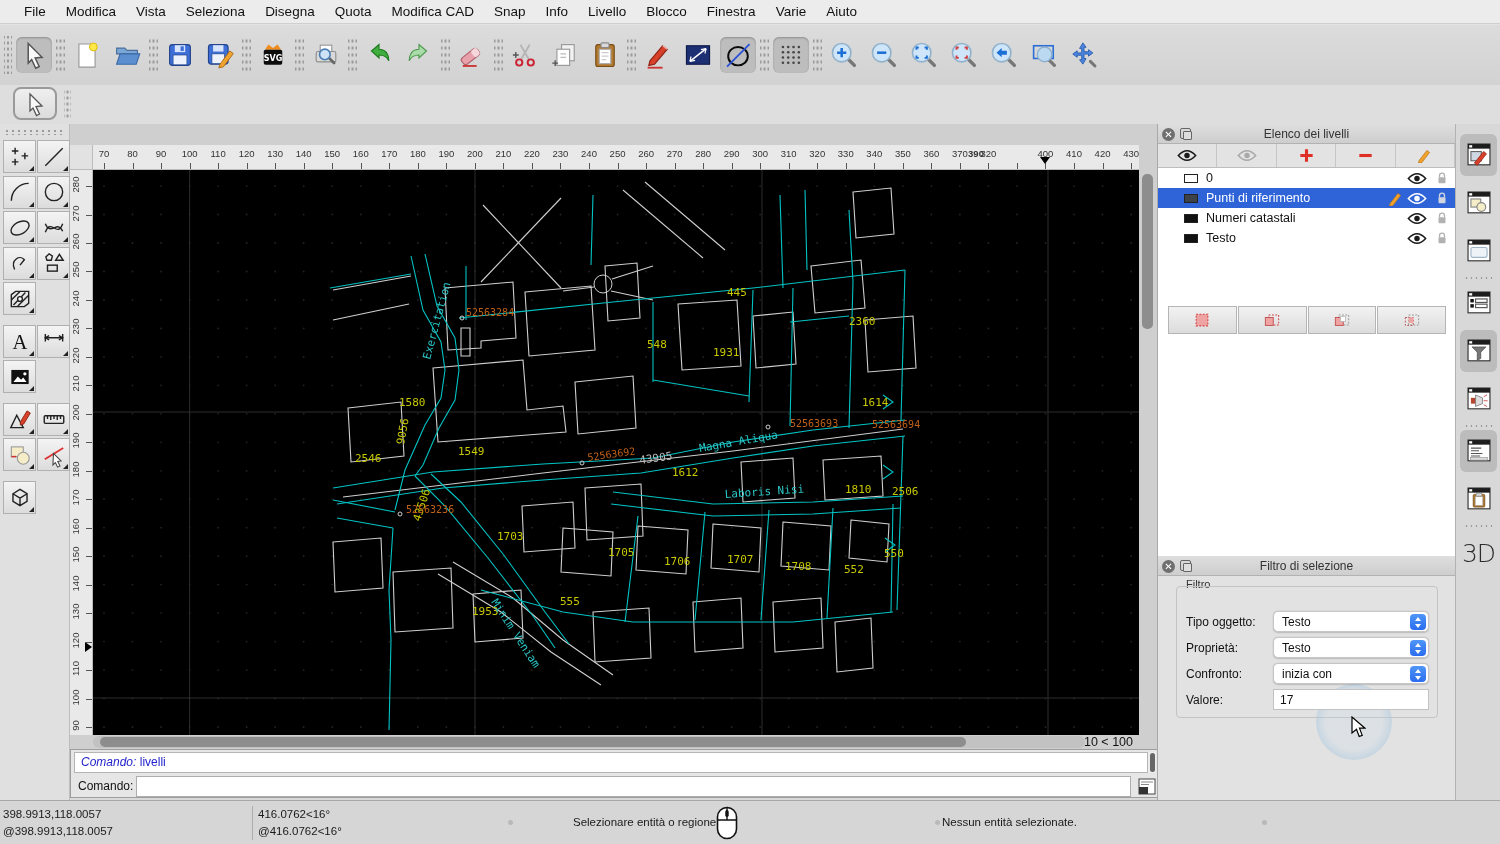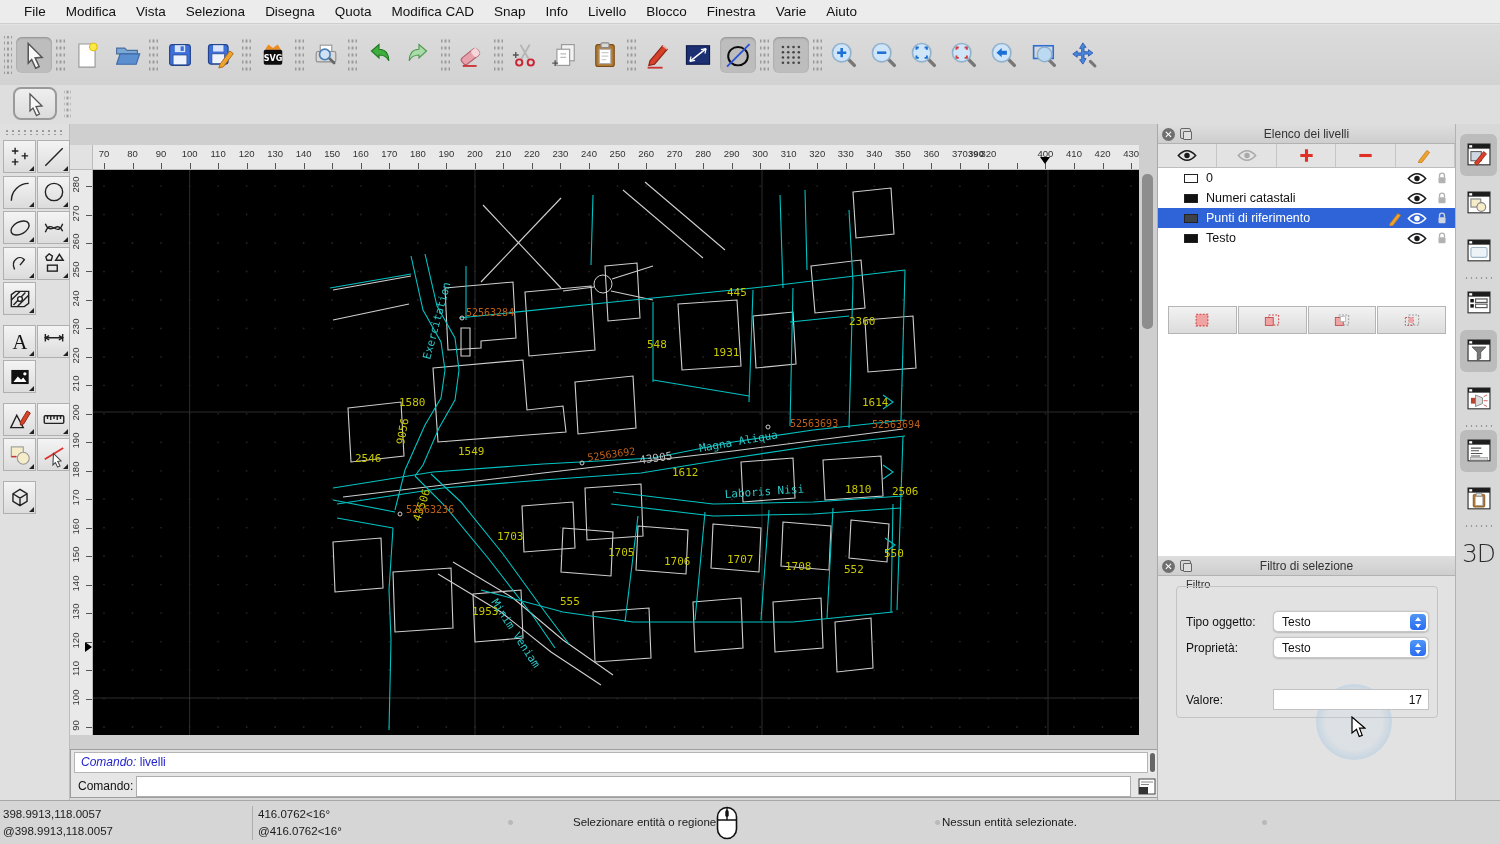--- a/index.html
+++ b/index.html
@@ -1470,20 +1470,25 @@
             <text x="313" y="343" fill="#c06018" font-family="DejaVu Sans Mono,monospace" font-size="10">52563236</text>
             <text x="547" y="294" fill="#b9b9b9" font-family="DejaVu Sans Mono,monospace" font-size="11" transform="rotate(-8 547 294)">43905</text>
             <text x="337" y="190" fill="#2cc7c7" font-family="DejaVu Sans Mono,monospace" font-size="11" transform="rotate(-75 337 190)">Exercitation</text>
             <text x="607" y="282" fill="#2cc7c7" font-family="DejaVu Sans Mono,monospace" font-size="11" transform="rotate(-10 607 282)">Magna Aliqua</text>
             <text x="632" y="328" fill="#2cc7c7" font-family="DejaVu Sans Mono,monospace" font-size="11" transform="rotate(-4 632 328)">Laboris Nisi</text>
             <text x="398" y="432" fill="#2cc7c7" font-family="DejaVu Sans Mono,monospace" font-size="11" transform="rotate(57 398 432)">Minim Veniam</text>
           </g>
         </svg>
     </div>
     <div class="doc-bottom"></div>
+    <div class="hscroll">
+      <div class="track"></div>
+        <div class="thumb"></div>
+      <div class="zoomlabel">10 &lt; 100</div>
+    </div>
     <div class="vscroll">
       <div class="thumb"></div>
     </div>
   </div>
 
   <div class="command">
     <div class="cmd-hist">
       <span class="lbl">Comando:</span>
       <span> </span>
       <span>livelli</span>
@@ -1550,54 +1555,54 @@
                 <circle cx="11" cy="7" r="3" fill="#1a1a1a"></circle>
               </svg>
             </span>
             <span class="ric" style="right: 8px;">
               <svg viewBox="0 0 12 16" style="width:10px;height:14px">
                 <path d="M3 7.5 V5.2 a3 3 0 0 1 6 0 V7.5" fill="none" stroke="#b2b2b2" stroke-width="1.6"></path>
                 <rect x="1.8" y="7.2" width="8.4" height="7" rx="1.2" fill="#b2b2b2"></rect>
               </svg>
             </span>
           </div>
-          <div class="lrow">
-            <span class="swatch" style="background: rgb(17, 17, 17);"></span>
-            <span>Numeri catastali</span>
-            <span class="ric" style="right: 28px;">
-              <svg viewBox="0 0 22 14" style="width:20px;height:13px">
-                <path d="M1.5 7 Q11 -3.5 20.5 7 Q11 17.5 1.5 7 Z" fill="none" stroke="#1a1a1a" stroke-width="1.7"></path>
-                <circle cx="11" cy="7" r="3" fill="#1a1a1a"></circle>
-              </svg>
-            </span>
-            <span class="ric" style="right: 8px;">
-              <svg viewBox="0 0 12 16" style="width:10px;height:14px">
-                <path d="M3 7.5 V5.2 a3 3 0 0 1 6 0 V7.5" fill="none" stroke="#b2b2b2" stroke-width="1.6"></path>
-                <rect x="1.8" y="7.2" width="8.4" height="7" rx="1.2" fill="#b2b2b2"></rect>
-              </svg>
-            </span>
-          </div>
           <div class="lrow sel">
             <span class="swatch" style="background: rgb(61, 66, 72); border-color: rgb(34, 34, 34);"></span>
             <span>Punti di riferimento</span>
             <span class="ric" style="right: 52px;">
               <svg viewBox="0 0 22 22" style="width:15px;height:15px">
                 <path d="M3 18.5 L14.5 3.5 l4 3 L7 21.5 l-5 .8 z" fill="#f0a22c" stroke="#b5741a" stroke-width="1"></path>
               </svg>
             </span>
             <span class="ric" style="right: 28px;">
               <svg viewBox="0 0 22 14" style="width:20px;height:13px">
                 <path d="M1.5 7 Q11 -3.5 20.5 7 Q11 17.5 1.5 7 Z" fill="none" stroke="#ffffff" stroke-width="1.7"></path>
                 <circle cx="11" cy="7" r="3" fill="#ffffff"></circle>
               </svg>
             </span>
             <span class="ric" style="right: 8px;">
               <svg viewBox="0 0 12 16" style="width:10px;height:14px">
                 <path d="M3 7.5 V5.2 a3 3 0 0 1 6 0 V7.5" fill="none" stroke="#cfd6df" stroke-width="1.6"></path>
                 <rect x="1.8" y="7.2" width="8.4" height="7" rx="1.2" fill="#cfd6df"></rect>
+              </svg>
+            </span>
+          </div>
+          <div class="lrow">
+            <span class="swatch" style="background: rgb(17, 17, 17);"></span>
+            <span>Numeri catastali</span>
+            <span class="ric" style="right: 28px;">
+              <svg viewBox="0 0 22 14" style="width:20px;height:13px">
+                <path d="M1.5 7 Q11 -3.5 20.5 7 Q11 17.5 1.5 7 Z" fill="none" stroke="#1a1a1a" stroke-width="1.7"></path>
+                <circle cx="11" cy="7" r="3" fill="#1a1a1a"></circle>
+              </svg>
+            </span>
+            <span class="ric" style="right: 8px;">
+              <svg viewBox="0 0 12 16" style="width:10px;height:14px">
+                <path d="M3 7.5 V5.2 a3 3 0 0 1 6 0 V7.5" fill="none" stroke="#b2b2b2" stroke-width="1.6"></path>
+                <rect x="1.8" y="7.2" width="8.4" height="7" rx="1.2" fill="#b2b2b2"></rect>
               </svg>
             </span>
           </div>
           <div class="lrow">
             <span class="swatch" style="background: rgb(17, 17, 17);"></span>
             <span>Testo</span>
             <span class="ric" style="right: 28px;">
               <svg viewBox="0 0 22 14" style="width:20px;height:13px">
                 <path d="M1.5 7 Q11 -3.5 20.5 7 Q11 17.5 1.5 7 Z" fill="none" stroke="#1a1a1a" stroke-width="1.7"></path>
                 <circle cx="11" cy="7" r="3" fill="#1a1a1a"></circle>
@@ -1634,21 +1639,28 @@
               <span class="mstep"></span>
             </div>
           </div>
           <div class="frow" style="top: 61px;">
             <span class="flabel">Proprietà:</span>
             <div class="mselect">
               <span class="val">Testo</span>
               <span class="mstep"></span>
             </div>
           </div>
-          <div class="frow" style="top: 113px; text-align: right;">
+          <div class="frow" style="top: 87px;">
+            <span class="flabel">Confronto:</span>
+            <div class="mselect">
+              <span class="val">inizia con</span>
+              <span class="mstep"></span>
+            </div>
+          </div>
+          <div class="frow" style="top: 113px;">
             <span class="flabel">Valore:</span>
             <div class="minput">17</div>
           </div>
         </div>
       <div class="fbuttons" id="fbuttons">
           <div class="fbtn">
             <svg viewBox="0 0 24 24">
               <rect x="5" y="5" width="14" height="14" fill="#f0a3a3" stroke="#d04040" stroke-dasharray="2.2 1.8" stroke-width="1.3"></rect>
             </svg>
           </div>

